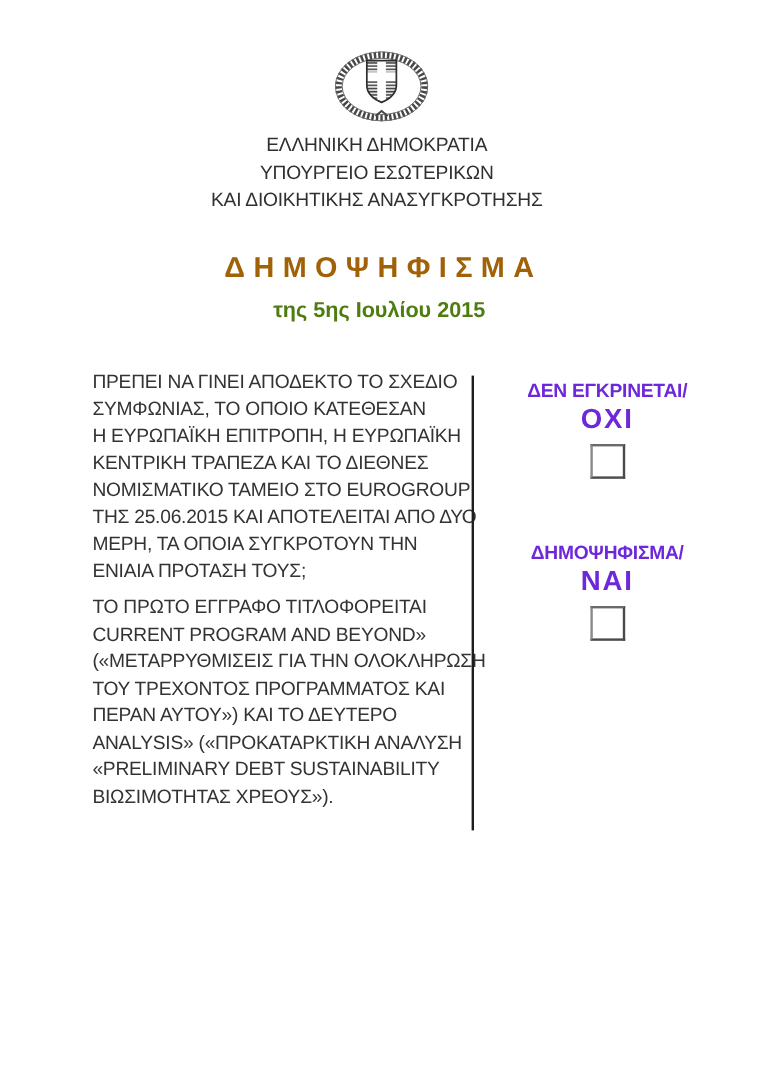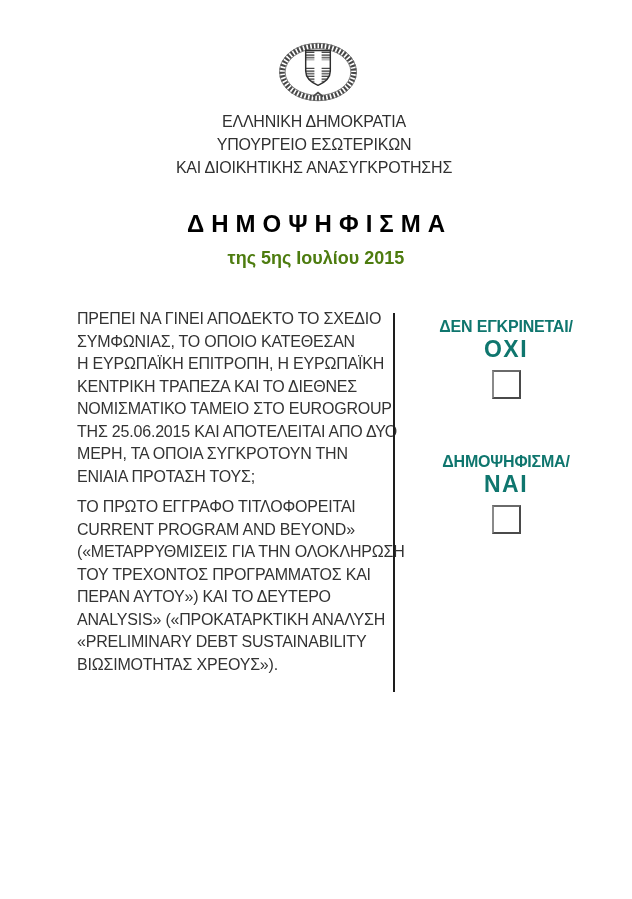--- a/index.html
+++ b/index.html
@@ -11,39 +11,39 @@
     padding-left:44px;
   }
   .emblem{position:absolute;left:279px;top:42px;width:78px;height:60px;}
   .ministry{
     position:absolute;left:0;top:110px;width:628px;text-align:center;
     font-size:16px;line-height:23px;letter-spacing:-0.2px;color:#303030;
   }
   .title{
     position:absolute;left:0;top:210px;width:632px;margin:0;text-align:center;
     font-size:24px;font-weight:bold;letter-spacing:7px;text-indent:7px;
-    color:#000000;
+    color:#a16207;
   }
   .subtitle{
     position:absolute;left:0;top:248px;width:632px;text-align:center;
     font-size:18px;font-weight:bold;color:#4d7c0f;
   }
   .question{
     position:absolute;left:57px;top:308px;width:336px;
     font-size:16px;letter-spacing:-0.2px;color:#333333;margin-left:20px;
   }
   .q-para{margin:0;}
   .q-para.second{margin-top:8px;}
   .q-line{height:22.5px;line-height:22.5px;white-space:nowrap;}
   .divider{
     position:absolute;left:393px;top:313px;width:2px;height:379px;
     background:#1d1d1d;
   }
   .option{
-    position:absolute;left:394px;width:224px;text-align:center;color:#0f766e;
+    position:absolute;left:394px;width:224px;text-align:center;color:#6d28d9;
   }
   .option.no{top:318px;}
   .option.yes{top:453px;}
   .opt-label{font-size:16px;font-weight:bold;line-height:18px;letter-spacing:-0.2px;}
   .opt-answer{font-size:23px;font-weight:bold;line-height:24px;letter-spacing:1.5px;margin-top:1px;}
   .checkbox{
     width:25px;height:25px;margin:9px auto 0 auto;
     background:#ffffff;border:2px solid #4a4a4a;
     border-left-color:#8a8a8a;border-top-color:#6a6a6a;
     cursor:pointer;

